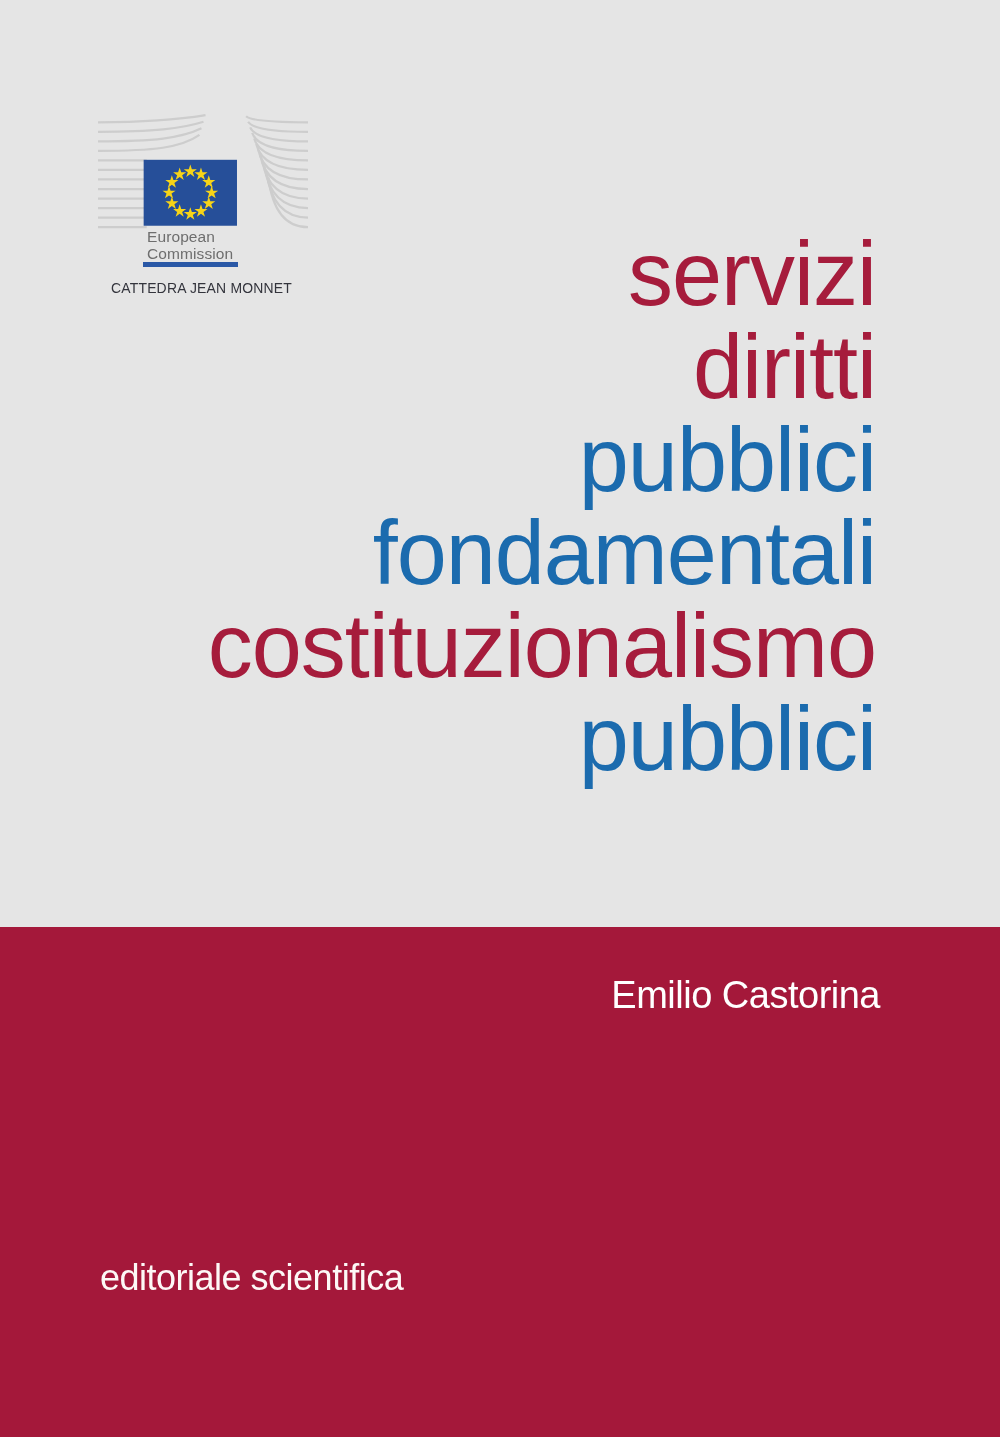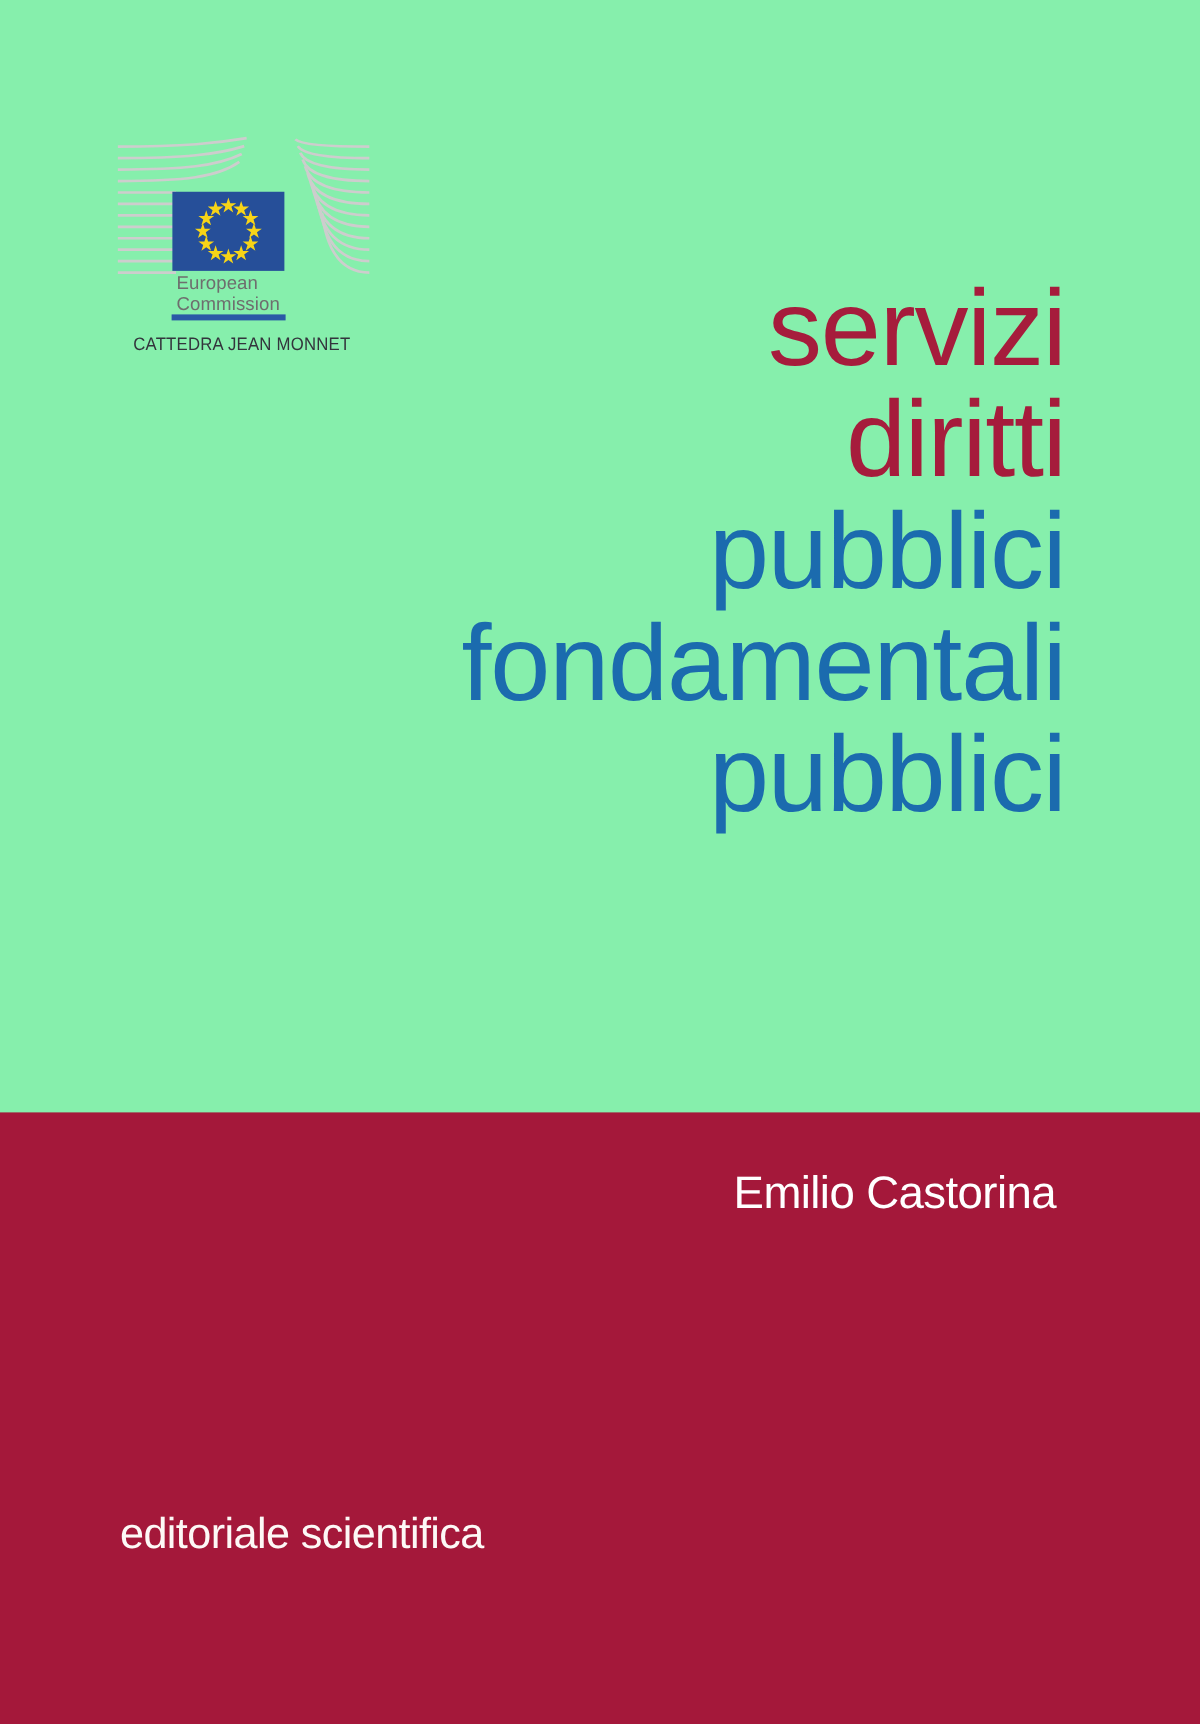--- a/index.html
+++ b/index.html
@@ -11,21 +11,21 @@
     --stripe-gray:#cdcdcd;
     --ec-gray:#6e6e6e;
     --ec-bar-blue:#2a58a6;
   }
   *{margin:0;padding:0;box-sizing:border-box;}
   html,body{background:#ffffff;}
   body{
     width:1000px;height:1437px;position:relative;overflow:hidden;
     font-family:"Liberation Sans","DejaVu Sans",sans-serif;
   }
-  .cover{position:absolute;inset:0;background:#86efac;}
+  .cover{position:absolute;inset:0;background:#e5e5e5;}
 
   
   .logo-block{position:absolute;left:98px;top:112px;width:212px;height:200px;}
   .logo-block svg{position:absolute;left:0;top:0;width:210px;height:124px;}
   .ec-name{
     position:absolute;left:49px;top:116px;
     font-size:15.5px;line-height:17px;color:var(--ec-gray);
     letter-spacing:0.1px;
   }
   .ec-bar{
@@ -33,21 +33,21 @@
     background:var(--ec-bar-blue);
   }
   .chair{
     position:absolute;left:13px;top:167px;
     font-size:15px;color:#33343c;letter-spacing:0.2px;white-space:nowrap;
     transform:scaleX(0.93);transform-origin:left center;
   }
 
   
   .title-block{
-    position:absolute;top:228px;right:112px;text-align:right;
+    position:absolute;top:228px;right:124px;text-align:right;
     font-size:90px;line-height:93px;letter-spacing:-1px;white-space:nowrap;
   }
   .title-line.red{color:var(--title-red);}
   .title-line.blue{color:var(--title-blue);}
 
   
   .band{
     position:absolute;left:0;top:927px;width:1000px;height:510px;
     background:var(--band-red);color:#ffffff;
   }
@@ -114,20 +114,21 @@
     </div>
     <div class="ec-bar"></div>
     <div class="chair">CATTEDRA JEAN MONNET</div>
   </div>
 
   <div class="title-block">
     <div class="title-line red">servizi</div>
     <div class="title-line red">diritti</div>
     <div class="title-line blue">pubblici</div>
     <div class="title-line blue">fondamentali</div>
+    <div class="title-line red">costituzionalismo</div>
     <div class="title-line blue">pubblici</div>
   </div>
 
   <footer class="band">
     <div class="curator">
       <div class="curator-name">Emilio Castorina</div>
     </div>
     <div class="publisher">editoriale scientifica</div>
   </footer>
 

